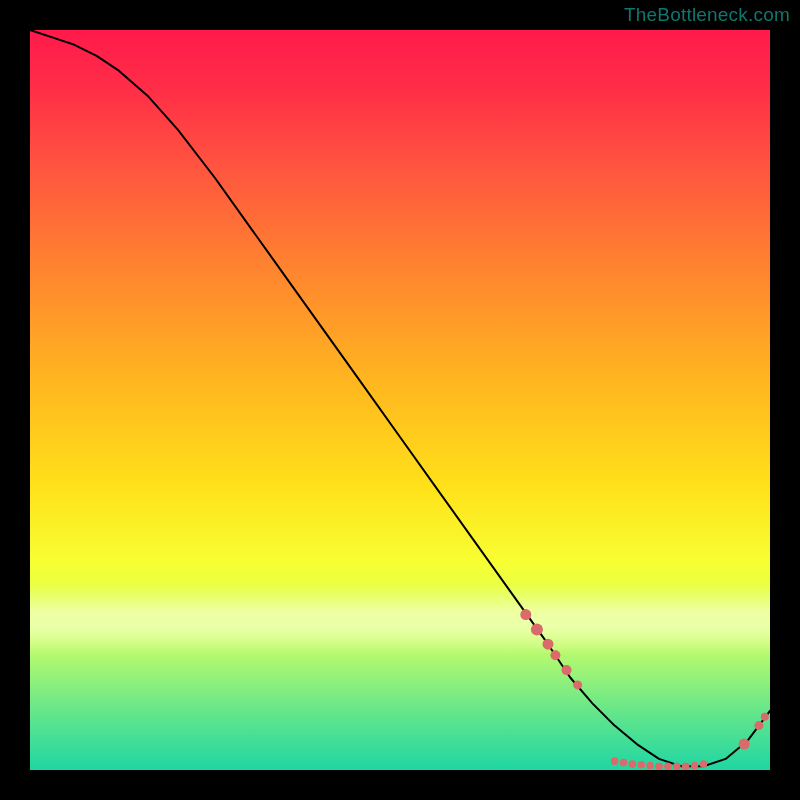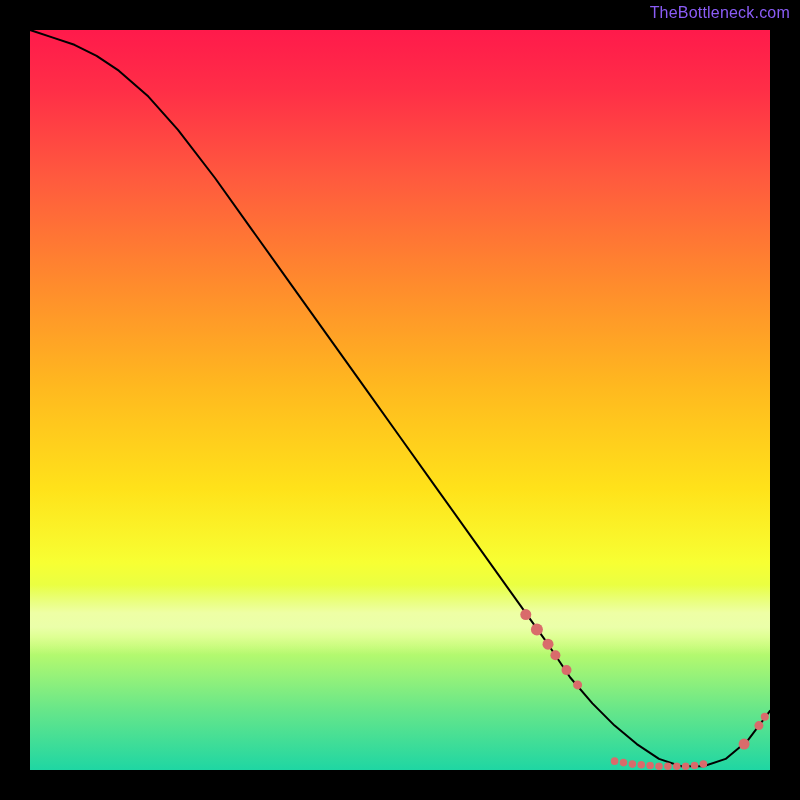--- a/index.html
+++ b/index.html
@@ -14,22 +14,22 @@
   .stage {
     position: relative;
     width: 800px;
     height: 800px;
     background: #000;
   }
   .watermark {
     position: absolute;
     top: 4px;
     right: 10px;
-    color: #8b5cf6;
-    font-size: 16px;
+    color: #0f766e;
+    font-size: 19px;
     font-weight: 400;
     letter-spacing: 0.2px;
     user-select: none;
   }
   .plot {
     position: absolute;
     left: 30px;
     top: 30px;
     width: 740px;
     height: 740px;

